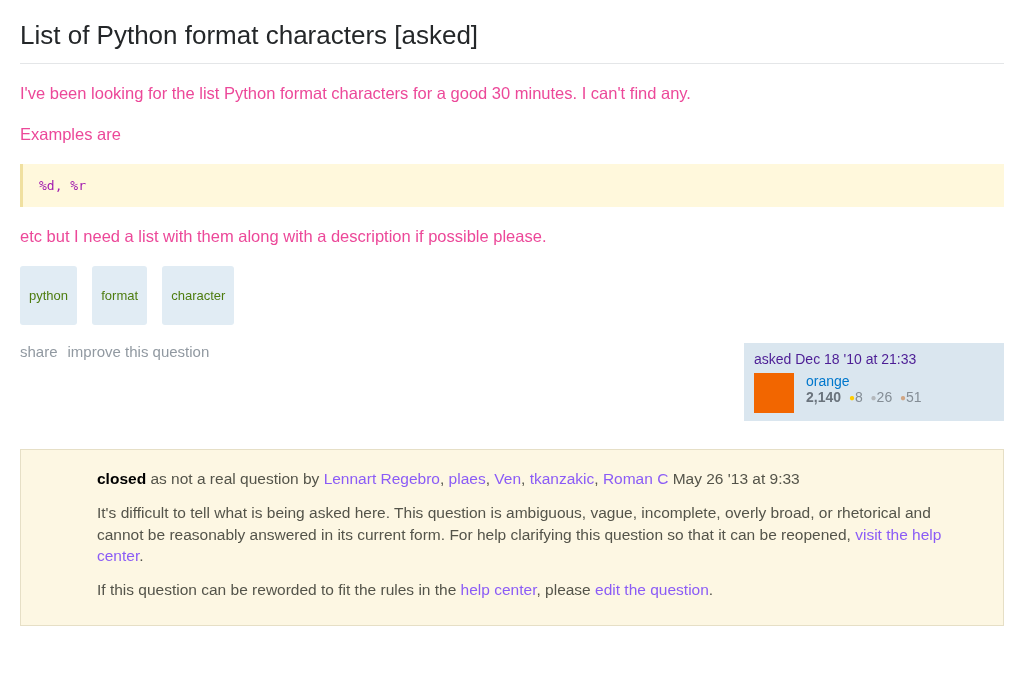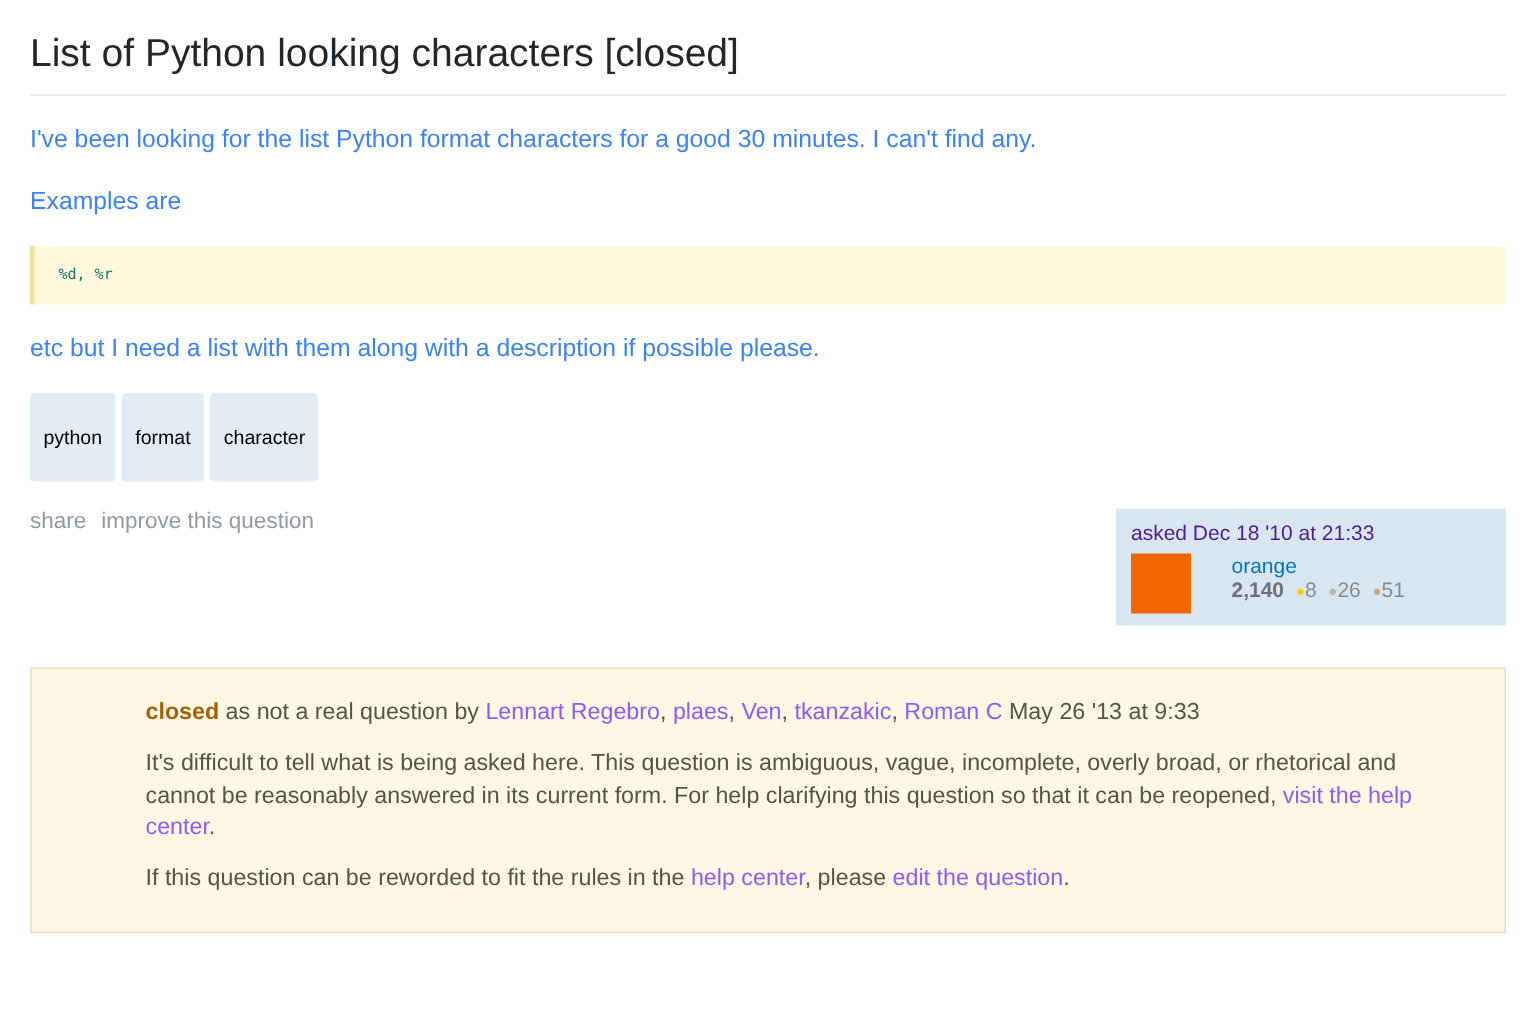--- a/index.html
+++ b/index.html
@@ -69,86 +69,86 @@
     margin-top: 8px;
   }
   .content-col {
     flex: 1;
     min-width: 0;
   }
   .body-p {
     font-size: 16.5px;
     line-height: 1.4;
     margin: 0 0 18px 0;
-    color: #3b82f6;
+    color: #ec4899;
   }
   .code-block {
     background: #fff8dc;
     border-left: 3px solid #f0e0a0;
     padding: 14px 16px;
     font-family: Consolas, Menlo, monospace;
-    font-size: 10px;
+    font-size: 13px;
     margin: 0 0 18px 0;
-    color: #0f766e;
+    color: #a21caf;
   }
   .tags { margin: 14px 0 18px; }
   .tag {
     display: inline-block;
     background: #e1ecf4;
-    color: #000000;
+    color: #4d7c0f;
     padding: 22px 9px;
     font-size: 13px;
     border-radius: 3px;
-    margin-right: 0;
+    margin-right: 11px;
     cursor: pointer;
   }
   .action-row {
     display: flex;
     justify-content: space-between;
     align-items: flex-start;
   }
   .actions { display:flex; gap: 10px; }
   .action-link {
     color: #9199a1;
     font-size: 15px;
     cursor: pointer;
   }
   .user-card {
     background: #dae6ef;
     padding: 8px 10px 8px 10px;
     width: 260px;
     font-size: 14px;
   }
   .user-card .asked { color: #4c1d95; margin-bottom: 6px; }
-  .user-body { display:flex; gap: 27px; }
+  .user-body { display:flex; gap: 12px; }
   .avatar { width: 40px; height: 40px; background: #f26600; flex:none; }
   .user-name { color: #0077cc; cursor:pointer; }
   .rep { color: #6a737c; font-weight: bold; margin-right: 4px; }
   .badges { color:#848d95; }
   .badge-dot { font-size: 10px; position: relative; top:-1px; }
   .gold { color:#ffcc00; }
   .silver { color:#b4b8bc; }
   .bronze { color:#d1a684; }
   .closed-box {
     background: #fdf7e3;
     border: 1px solid #e6dfc6;
     padding: 18px 22px 12px 76px;
     margin-top: 28px;
     font-size: 15.5px;
     line-height: 1.4;
     color: #54544a;
   }
   .closed-box p { margin: 0 0 12px 0; }
-  .closed-box b { color: #a16207; }
+  .closed-box b { color: #000000; }
   .link { color: #8b5cf6; cursor:pointer; }
 </style>
 </head>
 <body>
 
-<h1>List of Python looking characters [closed]</h1>
+<h1>List of Python format characters [asked]</h1>
 <hr class="divider">
 
 <div class="question-row">
 
   <div class="content-col">
     <p class="body-p">I've been looking for the list Python format characters for a good 30 minutes. I can't find any.</p>
     <p class="body-p">Examples are</p>
     <div class="code-block">%d, %r</div>
     <p class="body-p">etc but I need a list with them along with a description if possible please.</p>
 

